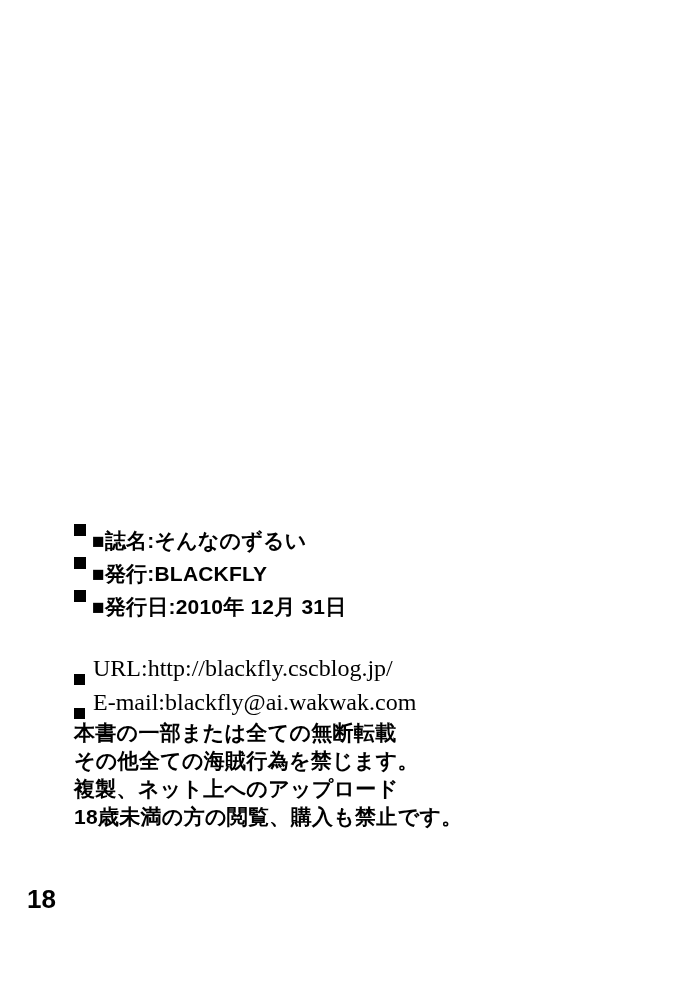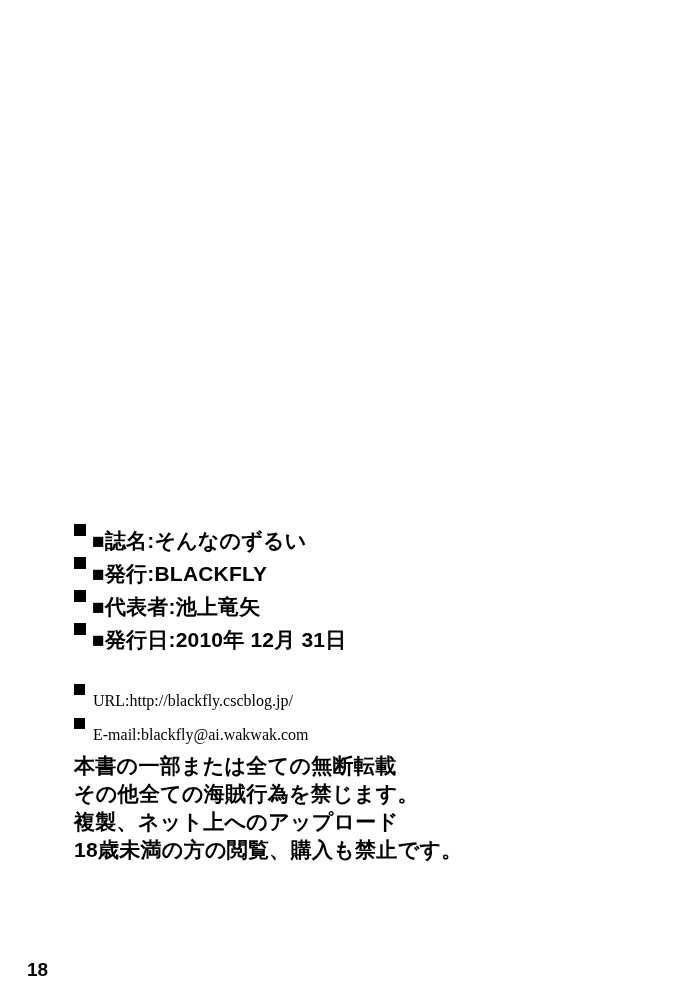--- a/index.html
+++ b/index.html
@@ -59,44 +59,44 @@
   .info-text {
     display: inline-block;
   }
 
   .contact-block {
     margin-top: 28px;
   }
 
   .contact-line {
     display: flex;
-    align-items: flex-start;
-    font-size: 16px;
+    align-items: flex-end;
+    font-size: 24px;
     line-height: 34px;
     white-space: nowrap;
     font-family: "Liberation Serif", "DejaVu Serif", serif;
   }
 
   .notice {
     font-size: 21px;
     line-height: 28px;
     font-family: "Liberation Sans", "DejaVu Sans", sans-serif;
     font-weight: 700;
     letter-spacing: 0.3px;
   }
 
   .notice div {
     white-space: nowrap;
   }
 
   .page-number {
     position: absolute;
     left: 27px;
-    top: 959px;
-    font-size: 19px;
+    top: 884px;
+    font-size: 26px;
     font-family: "Liberation Sans", "DejaVu Sans", sans-serif;
     font-weight: 700;
   }
 </style>
 </head>
 <body>
 
 <div class="page">
 
   <div class="colophon">
@@ -106,25 +106,20 @@
       <span class="info-text">■誌名</span>
       <span class="info-text">:そんなのずるい</span>
     </div>
 
     <div class="info-line">
       <span class="bullet"></span>
       <span class="info-text">■発行</span>
       <span class="info-text">:BLACKFLY</span>
     </div>
 
-    <div class="info-line">
-      <span class="bullet"></span>
-      <span class="info-text">■代表者</span>
-      <span class="info-text">:池上竜矢</span>
-    </div>
 
     <div class="info-line">
       <span class="bullet"></span>
       <span class="info-text">■発行日</span>
       <span class="info-text">:2010年 12月 31日</span>
     </div>
 
 
     <div class="contact-block">
       <div class="contact-line">

